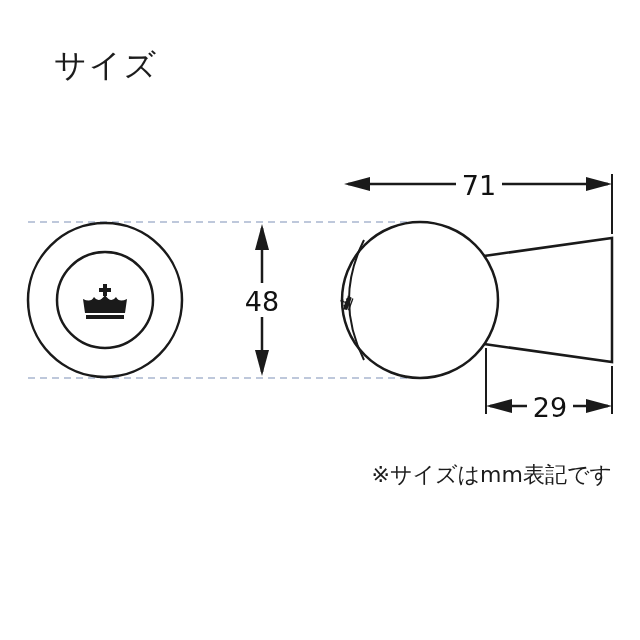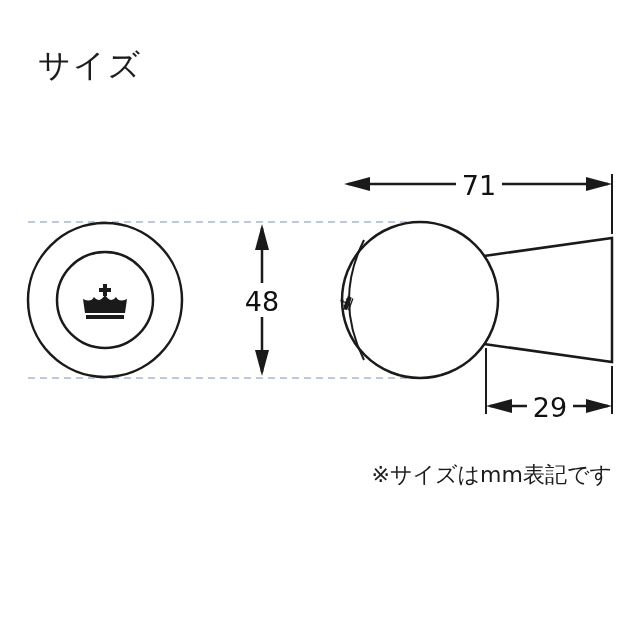--- a/index.html
+++ b/index.html
@@ -10,21 +10,21 @@
   }
   .canvas {
     position: relative;
     width: 640px;
     height: 640px;
     background: #ffffff;
     overflow: hidden;
   }
   .page-title {
     position: absolute;
-    left: 38px;
+    left: 54px;
     top: 44px;
     font-size: 32px;
     color: #1c1c1c;
     letter-spacing: 2px;
   }
   .size-note {
     position: absolute;
     right: 28px;
     top: 460px;
     font-size: 22px;

